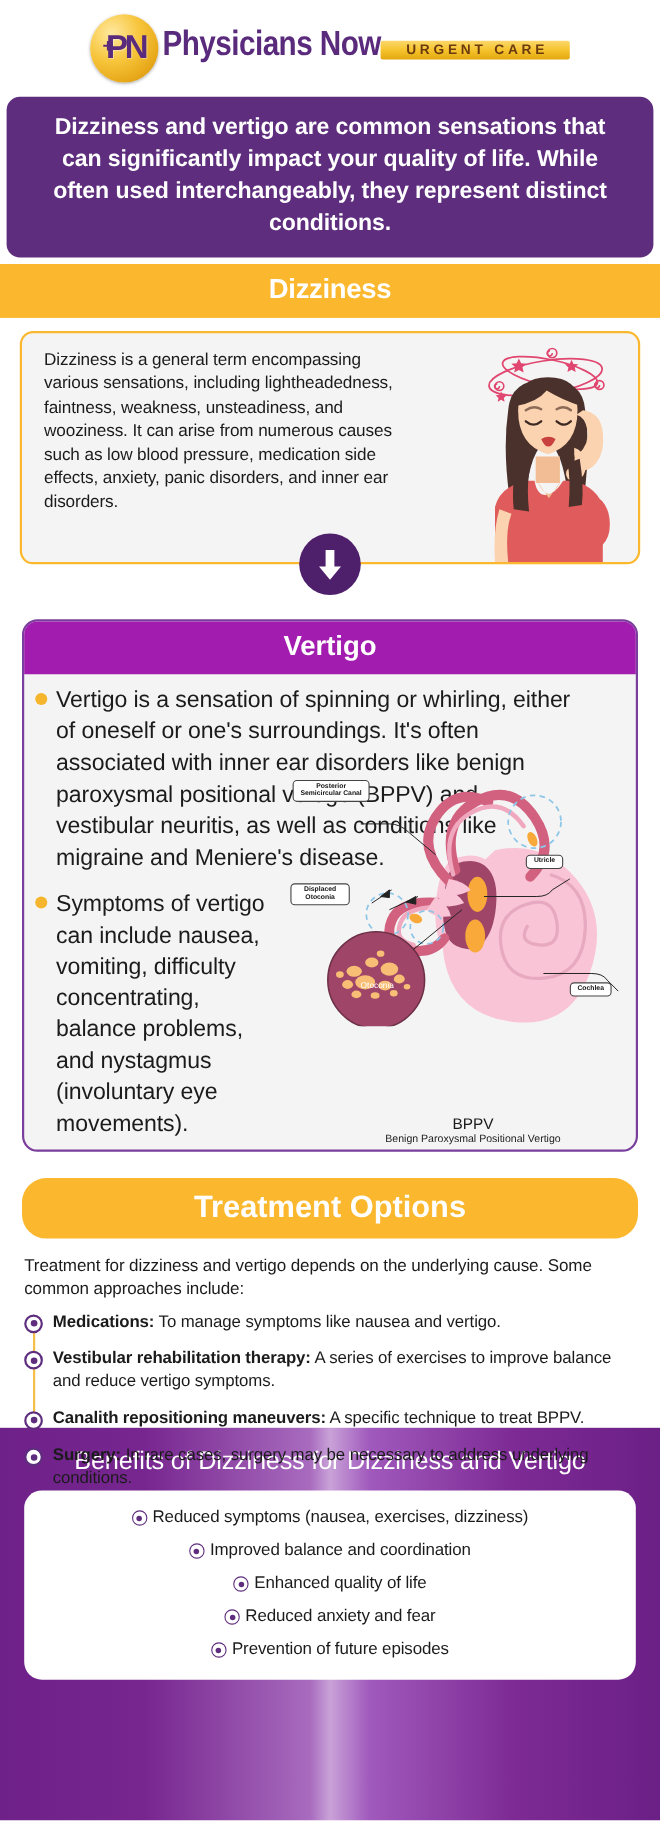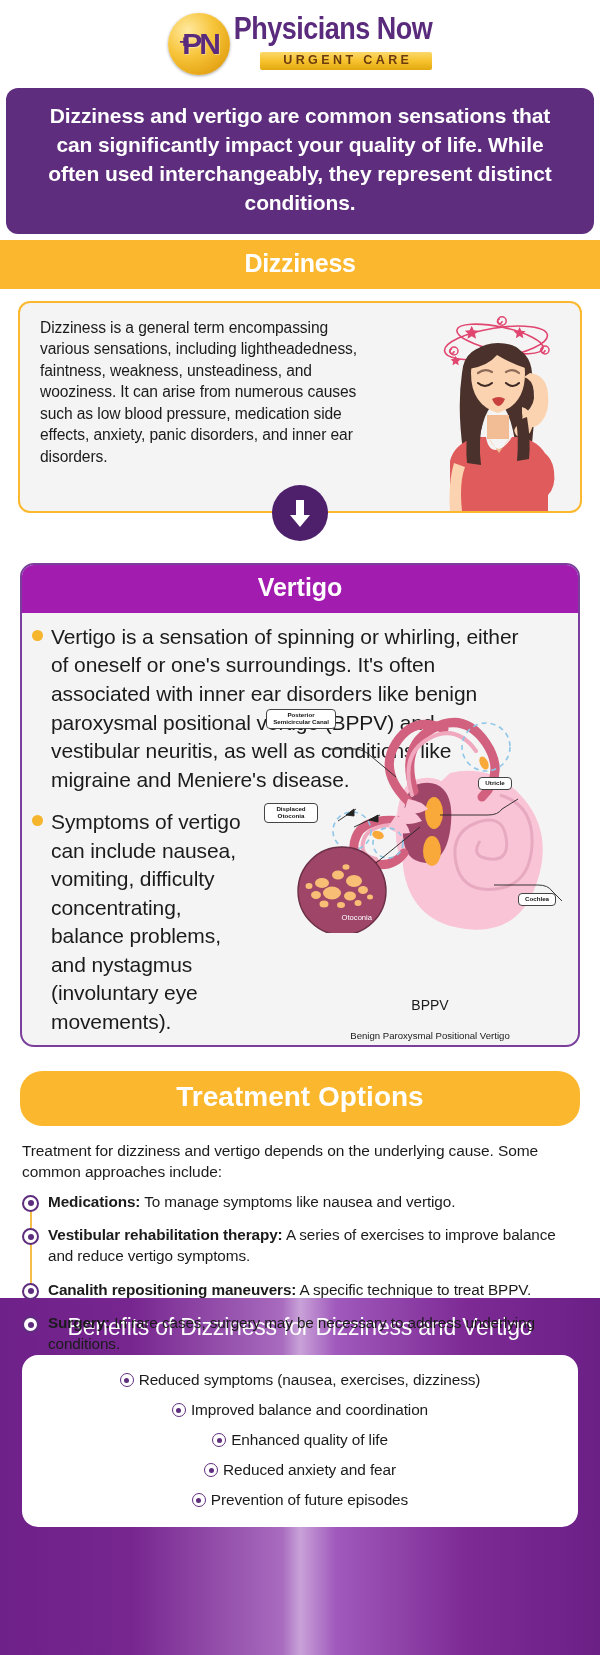--- a/index.html
+++ b/index.html
@@ -45,21 +45,21 @@
     padding-left: 3px;
   }
   .logo-badge .cross {
     position: absolute;
     left: 9px; top: 21px;
     width: 15px; height: 15px;
     color: #5A2B7C;
     font-size: 17px; font-weight: bold; line-height: 15px;
     text-align: center;
   }
-  .logo-text { display: flex; flex-direction: column; align-items: flex-end; }
+  .logo-text { display: flex; flex-direction: row; align-items: center; }
   .logo-name {
     font-family: "Liberation Sans", sans-serif;
     font-weight: bold;
     font-size: 27px;
     color: #5A2B7C;
     line-height: 1;
     letter-spacing: -0.5px;
     transform: scaleY(1.18);
     transform-origin: left bottom;
     margin-bottom: 4px;
@@ -173,21 +173,21 @@
     right: 6px; top: 90px;
     width: 310px; height: 230px;
   }
   .bppv-cap {
     position: absolute;
     right: 18px; bottom: 4px;
     text-align: center;
     width: 260px;
   }
   .bppv-cap .t1 { font-size: 14px; color: #1b1b1b; }
-  .bppv-cap .t2 { font-size: 9.6px; color: #1b1b1b; margin-top: 17px; }
+  .bppv-cap .t2 { font-size: 9.6px; color: #1b1b1b; margin-top: 1px; }
 
   
   .pill-gold {
     margin: 24px 20px 0 20px;
     background: #FBB82E;
     border-radius: 22px;
     text-align: center;
     color: #fff;
     font-size: 28px;
     font-weight: bold;
@@ -425,21 +425,21 @@
         <g stroke="#222" stroke-width="0.9" fill="#222">
           <path d="M92 106 l-8 6 l8 1z"></path>
             <path d="M116 112 l-9 5 l9 2z"></path>
         </g>
       </svg>
 
       <div class="lbl" style="left:4px; top:6px; width:70px;">Posterior Semicircular Canal</div>
       <div class="lbl" style="left:2px; top:100px; width:54px;">Displaced Otoconia</div>
       <div class="lbl" style="left:216px; top:74px; width:34px;">Utricle</div>
       <div class="lbl" style="left:256px; top:190px; width:38px;">Cochlea</div>
-      <div style="position:absolute; left:52px; top:210px; width:58px; text-align:right; font-size:7.6px; color:#fff;">Otoconia</div>
+      <div style="position:absolute; left:52px; top:188px; width:58px; text-align:center; font-size:7.6px; color:#fff;">Otoconia</div>
     </div>
 
     <div class="bppv-cap">
       <div class="t1">BPPV</div>
       <div class="t2">Benign Paroxysmal Positional Vertigo</div>
     </div>
   </div>
 </div>
 
 <div class="pill-gold">Treatment Options</div>

